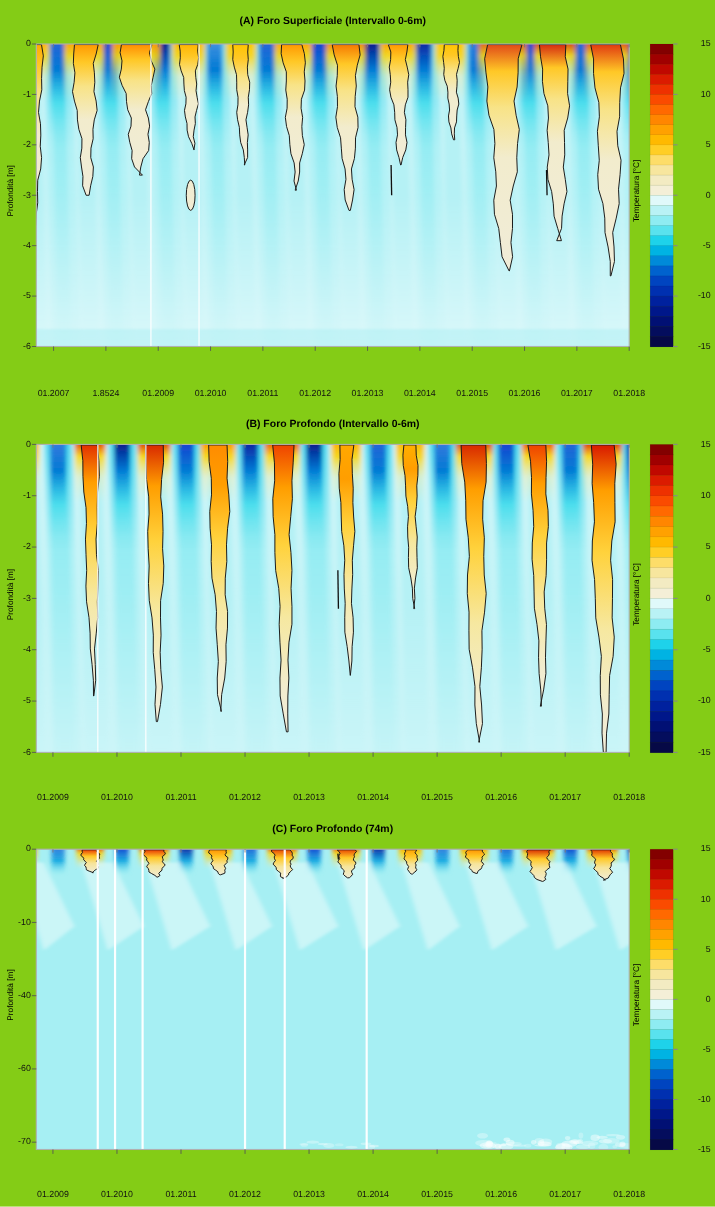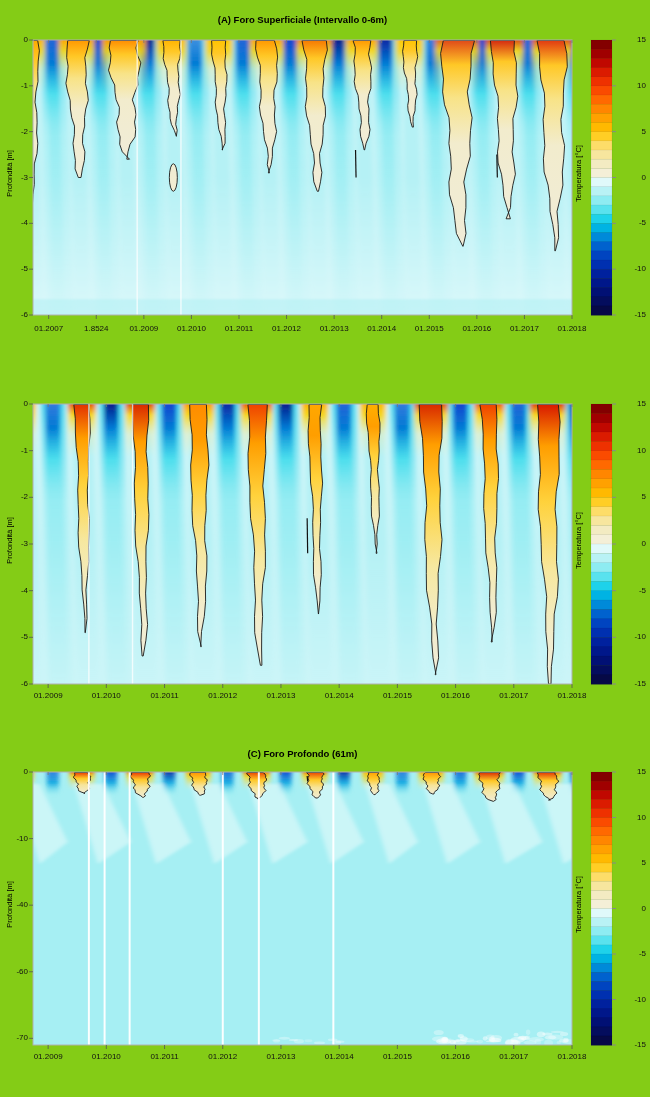--- a/index.html
+++ b/index.html
@@ -4,21 +4,21 @@
 <style>
   html,body{margin:0;padding:0;background:#ffffff;}
   .figure{position:relative;width:650px;height:1097px;background:#84cc16;
           font-family:"Liberation Sans",sans-serif;overflow:hidden;}
   #plot-svg{position:absolute;left:0;top:0;}
   .panel-title{position:absolute;left:33px;width:539px;text-align:center;
                font-size:9.5px;font-weight:bold;color:#000;}
   .vlab{position:absolute;width:100px;text-align:center;font-size:7.5px;color:#000;
         transform:rotate(-90deg);}
   .tick{position:absolute;font-size:8px;color:#111;line-height:10px;}
-  .xtick{width:48px;text-align:center;}
+  .xtick{width:48px;text-align:center;margin-top:29px;}
   .ytick{width:26px;text-align:right;}
   .cbtick{width:26px;text-align:right;}
 </style>
 </head>
 <body>
 
 <div class="figure">
   <svg id="plot-svg" width="650" height="1097">
       <defs>
         <filter id="soft" x="-6%" y="-6%" width="112%" height="112%">
@@ -1388,21 +1388,22 @@
         <line x1="612" y1="817.5" x2="616" y2="817.5" stroke="#888" stroke-width="1"></line>
         <line x1="612" y1="863" x2="616" y2="863" stroke="#888" stroke-width="1"></line>
         <line x1="612" y1="908.5" x2="616" y2="908.5" stroke="#888" stroke-width="1"></line>
         <line x1="612" y1="954" x2="616" y2="954" stroke="#888" stroke-width="1"></line>
         <line x1="612" y1="999.5" x2="616" y2="999.5" stroke="#888" stroke-width="1"></line>
         <line x1="612" y1="1045" x2="616" y2="1045" stroke="#888" stroke-width="1"></line>
       </g>
     </svg>
 
   <div class="panel-title" style="top:14px">(A) Foro Superficiale (Intervallo 0-6m)</div>
-  <div class="panel-title" style="top:748px">(C) Foro Profondo (61m)</div>
+  <div class="panel-title" style="top:380px">(B) Foro Profondo (Intervallo 0-6m)</div>
+  <div class="panel-title" style="top:748px">(C) Foro Profondo (74m)</div>
 
   <div class="vlab" style="left:-41px;top:169px">Profondità [m]</div>
   <div class="vlab" style="left:-41px;top:536px">Profondità [m]</div>
   <div class="vlab" style="left:-41px;top:900px">Profondità [m]</div>
 
   <div class="vlab" style="left:528px;top:169px">Temperatura [°C]</div>
   <div class="vlab" style="left:528px;top:536px">Temperatura [°C]</div>
   <div class="vlab" style="left:528px;top:900px">Temperatura [°C]</div>
 
   <div id="labels-layer">

